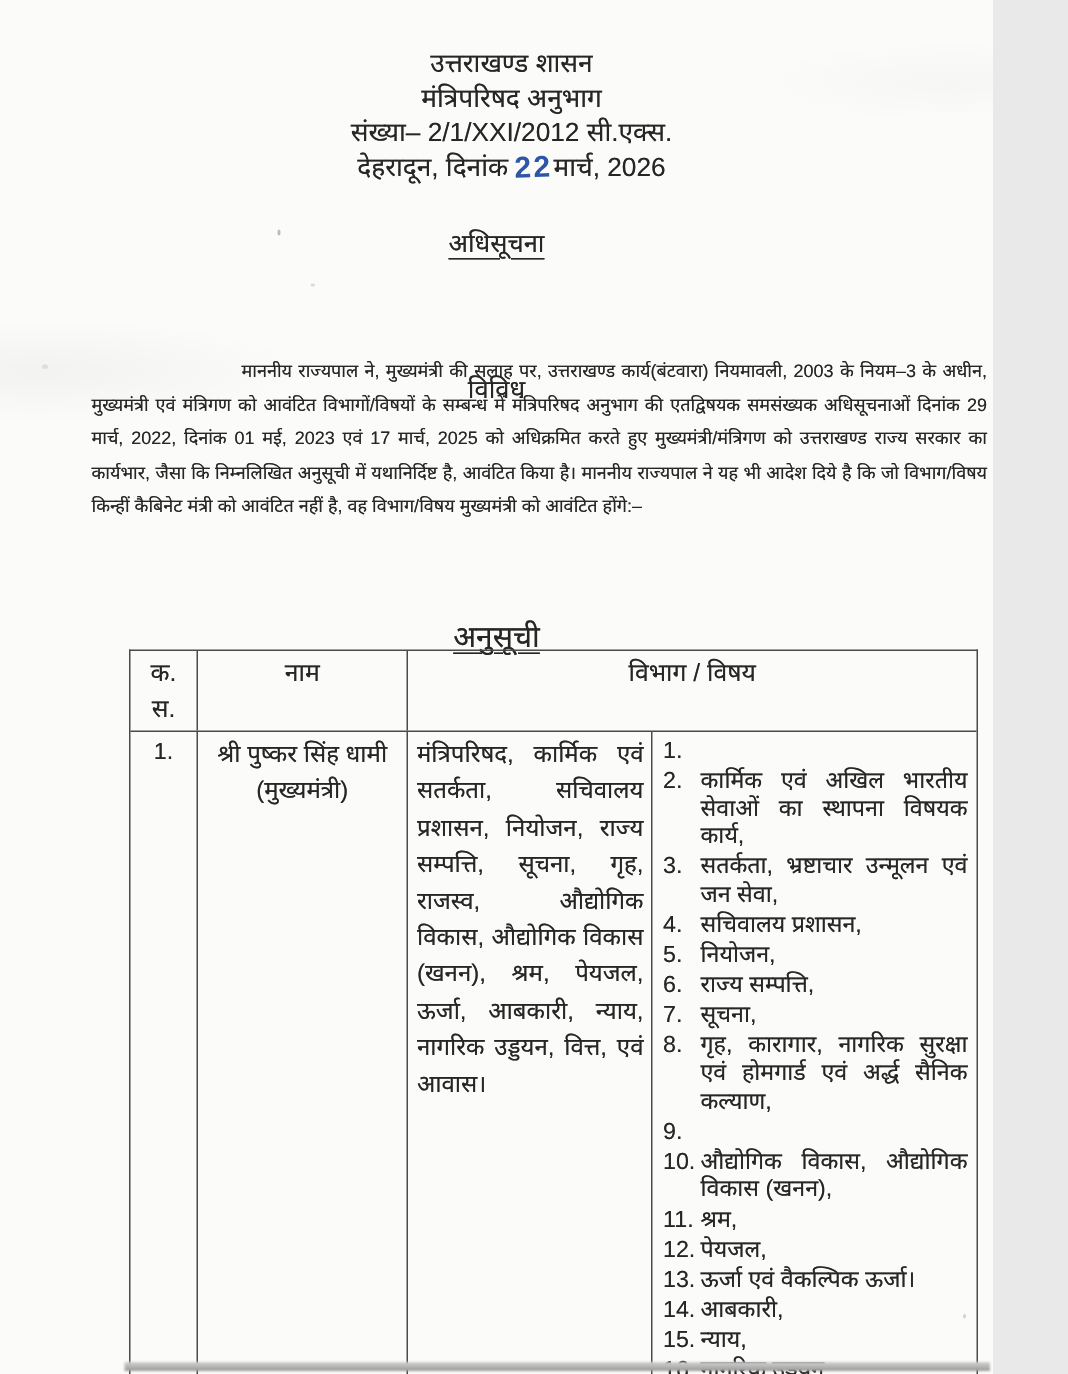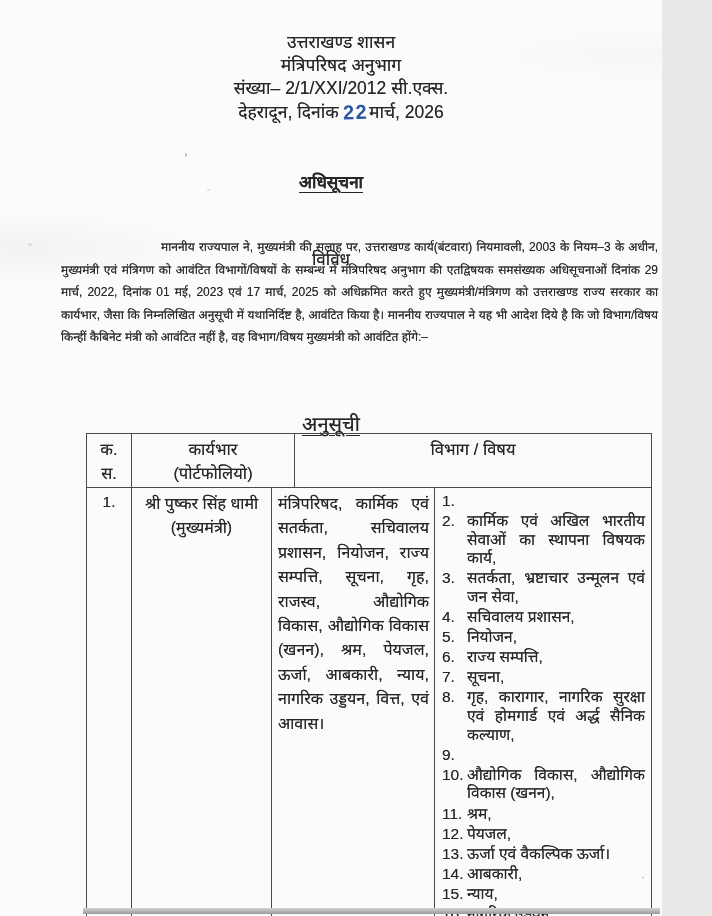--- a/index.html
+++ b/index.html
@@ -22,21 +22,21 @@
     text-align:center; font-size:17.5px; line-height:23px;
   }
   .hand-day {
     display:inline-block; color:#2e56a6; font-size:20px; font-weight:bold;
     letter-spacing:1.5px; transform:rotate(-2deg); position:relative; top:1px;
     margin:0 1px 0 4px; text-shadow:none;
   }
 
   
   .h-center { position:absolute; left:0; width:100%; text-align:center; font-size:17px; }
-  .h-notification { top:170px;font-weight:bold; }
+  .h-notification { top:150px; }
   .h-notification span, .h-schedule span {
     text-decoration:underline; text-underline-offset:4px; text-decoration-thickness:1.3px;
   }
   .h-misc { top:199px;margin-top:48px; }
   .h-schedule { top:410px; font-size:20px; }
 
   
   .body-para {
     position:absolute; top:236px; left:61px; width:597px;
     font-size:12px; line-height:22.6px; text-align:justify; text-indent:100px;
@@ -97,24 +97,21 @@
   <p class="body-para">माननीय राज्यपाल ने, मुख्यमंत्री की सलाह पर, उत्तराखण्ड कार्य(बंटवारा) नियमावली, 2003 के नियम–3 के अधीन, मुख्यमंत्री एवं मंत्रिगण को आवंटित विभागों/विषयों के सम्बन्ध में मंत्रिपरिषद अनुभाग की एतद्विषयक समसंख्यक अधिसूचनाओं दिनांक 29 मार्च, 2022, दिनांक 01 मई, 2023 एवं 17 मार्च, 2025 को अधिक्रमित करते हुए मुख्यमंत्री/मंत्रिगण को उत्तराखण्ड राज्य सरकार का कार्यभार, जैसा कि निम्नलिखित अनुसूची में यथानिर्दिष्ट है, आवंटित किया है। माननीय राज्यपाल ने यह भी आदेश दिये है कि जो विभाग/विषय किन्हीं कैबिनेट मंत्री को आवंटित नहीं है, वह विभाग/विषय मुख्यमंत्री को आवंटित होंगे:–</p>
 
   <div class="h-center h-schedule"><span>अनुसूची</span></div>
 
   <div class="schedule-table">
     <div class="t-row t-head">
       <div class="t-cell c1">
         <div>क.</div>
         <div>स.</div>
       </div>
-      <div class="t-cell c3">
-        <div>कार्यभार</div>
-        <div>(पोर्टफोलियो)</div>
-      </div>
+      <div class="t-cell c2">नाम</div>
       <div class="t-cell c4">विभाग / विषय</div>
     </div>
 
     <div class="t-row t-body">
       <div class="t-cell c1 serial-cell">1.</div>
       <div class="t-cell c2 name-cell">
         <div>श्री पुष्कर सिंह धामी</div>
         <div>(मुख्यमंत्री)</div>
       </div>
       <div class="t-cell c3 portfolio-cell">मंत्रिपरिषद, कार्मिक एवं सतर्कता, सचिवालय प्रशासन, नियोजन, राज्य सम्पत्ति, सूचना, गृह, राजस्व, औद्योगिक विकास, औद्योगिक विकास (खनन), श्रम, पेयजल, ऊर्जा, आबकारी, न्याय, नागरिक उड्डयन, वित्त, एवं आवास।</div>

